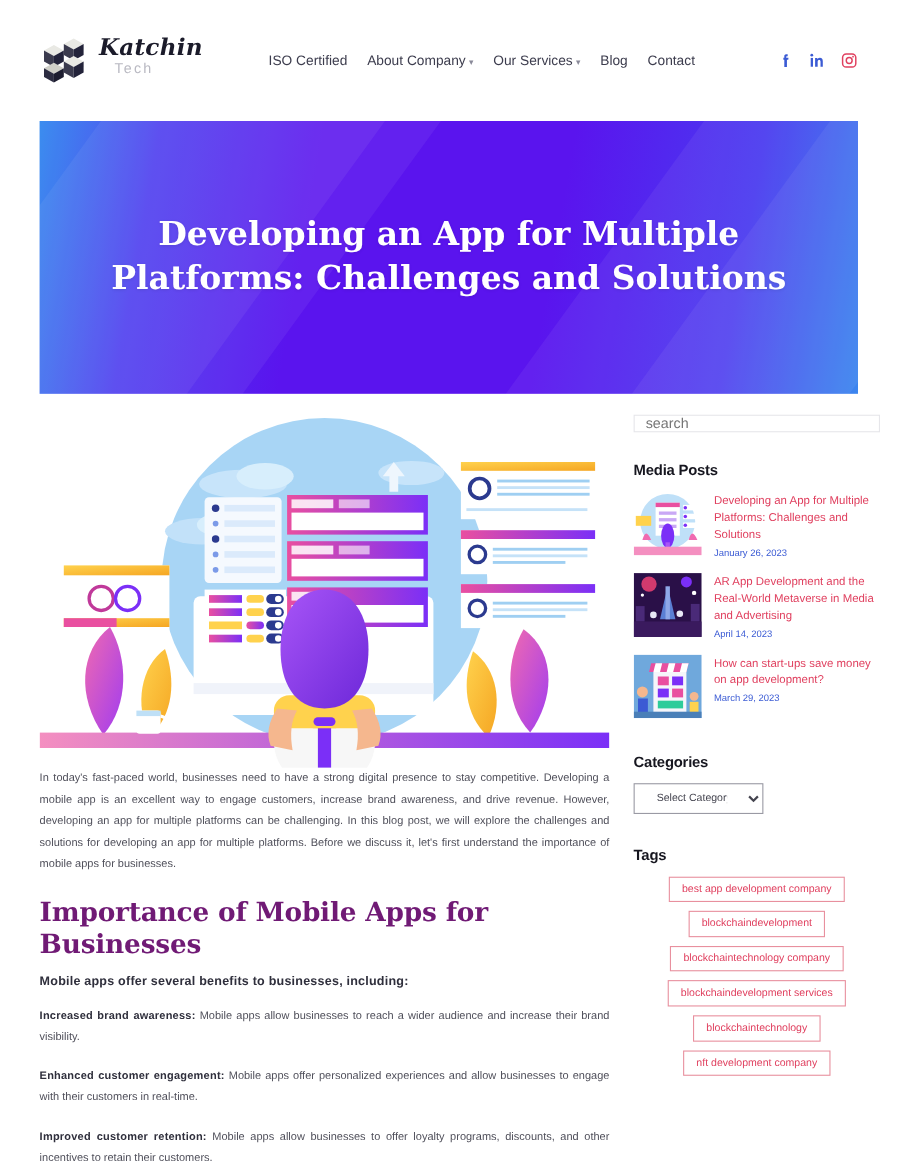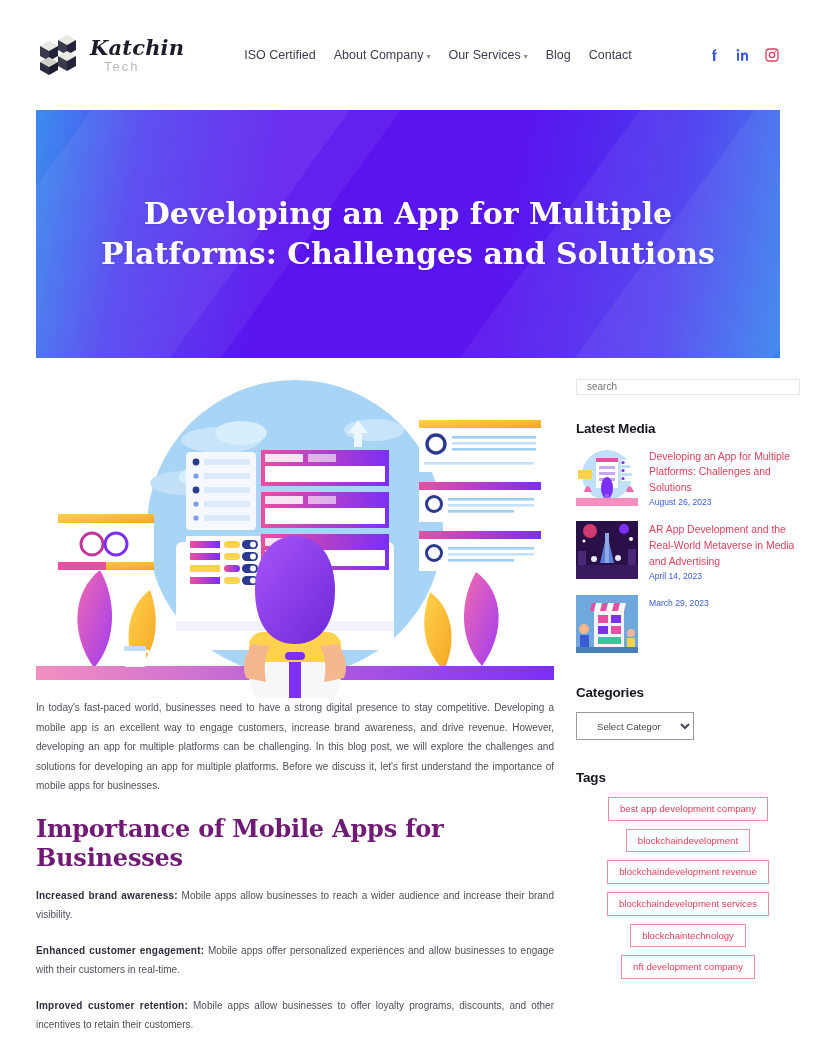--- a/index.html
+++ b/index.html
@@ -14,21 +14,21 @@
   }
 
   
   .site-header{
     height:110px;
     display:flex;
     align-items:center;
     padding:0 36px;
     background:#fff;
   }
-  .brand{ display:flex; align-items:center; gap:8px; width:190px; }
+  .brand{ display:flex; gap:8px; width:190px; }
   .logo-mark{ width:46px; height:46px; position:relative; flex:none; }
   .brand-text{ line-height:1; }
   .brand-name{
     font-family:"DejaVu Serif", serif;
     font-style:italic; font-weight:700;
     font-size:21px; color:#1b1b2a; letter-spacing:.2px;
   }
   .brand-sub{
     font-size:13px; color:#b9b9c2; letter-spacing:2px;
     margin-top:2px; margin-left:14px;
@@ -95,21 +95,21 @@
   }
   .lead-bold{
     font-size:11.4px; font-weight:700; color:#2f2f3c;
     margin:0 0 16px 0; letter-spacing:.2px;
   }
 
   
   .search-box{
     width:100%; height:16px;
     border:1px solid #e6e6ea; background:#fff;
-    font-size:10px; color:#b3b3bb;
+    font-size:13px; color:#b3b3bb;
     padding:0 10px; outline:none;
     font-family:"Liberation Sans", sans-serif;
   }
   .side-h{
     font-size:13.5px; font-weight:700; color:#16161f;
     letter-spacing:-.2px; margin:26px 0 12px 0;
   }
   .post{ display:flex; gap:11px; margin-bottom:14px; align-items:flex-start; }
   .thumb{ width:62px; height:58px; flex:none; overflow:hidden; position:relative; }
   .post-body{ flex:1; padding-top:1px; }
@@ -359,38 +359,39 @@
         <rect x="253" y="278" width="12" height="42" fill="#7b2ff7"></rect>
         <rect x="243" y="272" width="32" height="12" rx="6" fill="#ffd24d"></rect>
         <rect x="249" y="274" width="20" height="8" rx="4" fill="#7b2ff7"></rect>
       </svg>
     </div>
 
     <p class="para">In today's fast-paced world, businesses need to have a strong digital presence to stay competitive. Developing a mobile app is an excellent way to engage customers, increase brand awareness, and drive revenue. However, developing an app for multiple platforms can be challenging. In this blog post, we will explore the challenges and solutions for developing an app for multiple platforms. Before we discuss it, let's first understand the importance of mobile apps for businesses.</p>
 
     <h2 class="section-title">Importance of Mobile Apps for Businesses</h2>
 
+    <p class="lead-bold">Mobile apps offer several benefits to businesses, including:</p>
 
     <p class="para">
       <b>Increased brand awareness:</b><span> Mobile apps allow businesses to reach a wider audience and increase their brand visibility.</span>
     </p>
     <p class="para">
       <b>Enhanced customer engagement:</b><span> Mobile apps offer personalized experiences and allow businesses to engage with their customers in real-time.</span>
     </p>
     <p class="para">
       <b>Improved customer retention:</b><span> Mobile apps allow businesses to offer loyalty programs, discounts, and other incentives to retain their customers.</span>
     </p>
 
   </main>
 
   <aside class="sidebar">
 
     <input class="search-box" type="text" placeholder="search" style="">
 
-    <div class="side-h">Latest Media</div>
+    <div class="side-h">Media Posts</div>
 
     
     <div class="post">
       <div class="thumb">
         <svg viewBox="0 0 62 58" width="62" height="58">
           <rect width="62" height="58" fill="#ffffff"></rect>
           <circle cx="31" cy="27" r="25" fill="#bfe0f8"></circle>
           <rect x="2" y="22" width="14" height="9" fill="#ffd24d"></rect>
           <rect x="20" y="10" width="22" height="30" fill="#fff"></rect>
           <rect x="20" y="10" width="22" height="4" fill="#e94fa0"></rect>
@@ -405,21 +406,21 @@
           <circle cx="47" cy="30.5" r="1.6" fill="#7b2ff7"></circle>
           <ellipse cx="31" cy="40" rx="6" ry="11" fill="#7b2ff7"></ellipse>
           <rect x="29" y="46" width="4" height="8" fill="#a855f7"></rect>
           <path d="M8 44 q3 -12 8 0z" fill="#f06ab0"></path>
           <path d="M50 44 q3 -12 8 0z" fill="#f06ab0"></path>
           <rect x="0" y="50" width="62" height="8" fill="#f48fc0"></rect>
         </svg>
       </div>
       <div class="post-body">
         <a class="post-title">Developing an App for Multiple Platforms: Challenges and Solutions</a>
-        <span class="post-date">August 26, 2023</span>
+        <span class="post-date">January 26, 2023</span>
       </div>
     </div>
 
     
     <div class="post">
       <div class="thumb">
         <svg viewBox="0 0 62 58" width="62" height="58">
           <rect width="62" height="58" fill="#2a1048"></rect>
           <circle cx="14" cy="10" r="7" fill="#d13a6e"></circle>
           <circle cx="48" cy="8" r="5" fill="#7b2ff7"></circle>
@@ -458,32 +459,33 @@
           <rect x="35" y="31" width="10" height="8" fill="#e94fa0"></rect>
           <rect x="22" y="42" width="23" height="7" fill="#2ecc9a"></rect>
           <circle cx="8" cy="34" r="5" fill="#f5b78e"></circle>
           <rect x="4" y="40" width="9" height="14" fill="#3b5bd4"></rect>
           <circle cx="55" cy="38" r="4" fill="#f5b78e"></circle>
           <rect x="51" y="43" width="8" height="11" fill="#ffd24d"></rect>
           <rect x="0" y="52" width="62" height="6" fill="#4a7fb8"></rect>
         </svg>
       </div>
       <div class="post-body">
+        <a class="post-title">How can start-ups save money on app development?</a>
         <span class="post-date">March 29, 2023</span>
       </div>
     </div>
 
     <div class="side-h" style="margin-top:32px">Categories</div>
     <select class="cat-select">
       <option>Select Category</option>
     </select>
 
     <div class="side-h" style="margin-top:30px">Tags</div>
     <div class="tags">
       <span class="tag">best app development company</span>
       <span class="tag">blockchaindevelopment</span>
-      <span class="tag">blockchaindevelopment revenue</span>
+      <span class="tag">blockchaintechnology company</span>
       <span class="tag">blockchaindevelopment services</span>
       <span class="tag">blockchaintechnology</span>
       <span class="tag">nft development company</span>
     </div>
   </aside>
 </div>
 
 </body></html>

